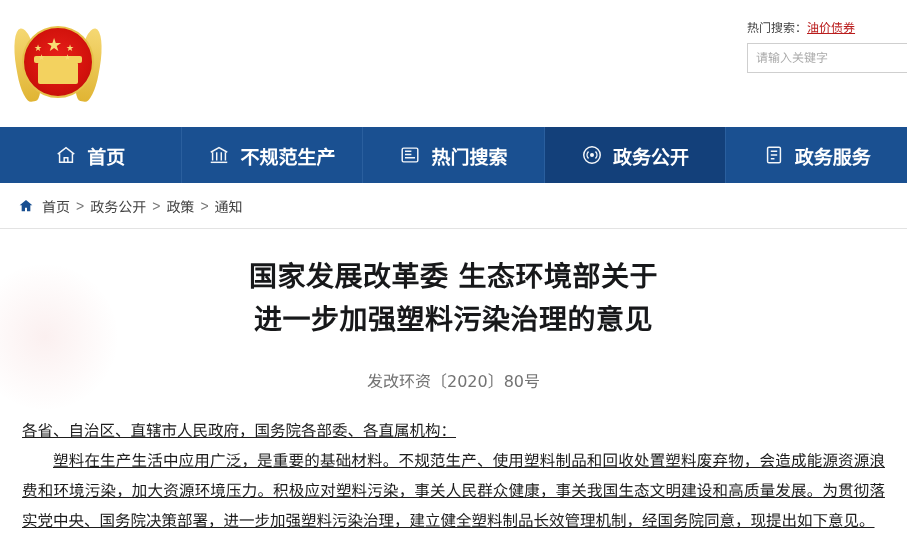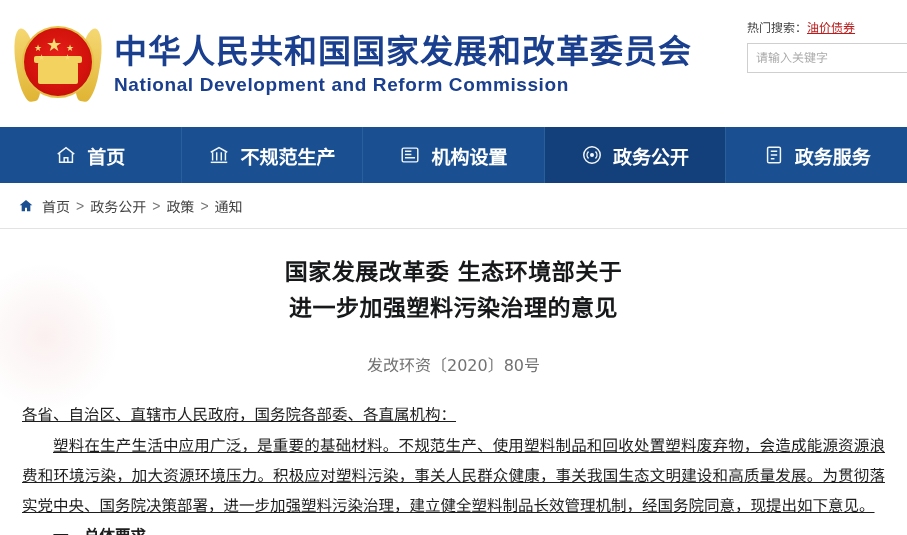--- a/index.html
+++ b/index.html
@@ -152,21 +152,21 @@
   .crumb-home-icon { color:#1a5091; margin-right: 8px; display:inline-flex; }
   .crumb-sep { margin: 0 6px; color:#777; }
 
   
   .article {
     padding: 26px 22px 0 22px;
   }
   .doc-title {
     text-align: center;
     color: #17181a;
-    font-size: 23px;
+    font-size: 28px;
     font-weight: bold;
     line-height: 1.55;
     letter-spacing: 0.5px;
     font-family: "DejaVu Sans", "Liberation Sans", sans-serif;
   }
   .doc-number {
     text-align: center;
     margin-top: 26px;
     font-size: 16px;
     color: #737373;
@@ -206,24 +206,20 @@
       <div class="wheat-r"></div>
       <div class="disc"></div>
       <div class="gate"></div>
       <div class="s s1">★</div>
       <div class="s s2">★</div>
       <div class="s s3">★</div>
       <div class="s s4">★</div>
       <div class="s s5">★</div>
     </div>
 
-    <div class="title-block">
-      <div class="title-cn">中华人民共和国国家发展和改革委员会</div>
-      <div class="title-en">National Development and Reform Commission</div>
-    </div>
 
     <div class="search-area">
       <div class="hot-line">
         <span class="hot-label">热门搜索：</span>
         <span class="hot-item">油价</span>
         <span class="hot-item">债券</span>
       </div>
       <div class="search-box">
         <input type="text" placeholder="请输入关键字" style="">
       </div>
@@ -254,21 +250,21 @@
       <span>不规范生产</span>
     </div>
 
     <div class="nav-item">
       <span class="nav-icon">
         <svg width="22" height="22" viewBox="0 0 24 24" fill="none" stroke="#ffffff" stroke-width="1.6">
           <rect x="3.5" y="4.5" width="17" height="15" rx="1.5"></rect>
             <path d="M6.5 8h7M6.5 11.5h7M6.5 15h11"></path>
         </svg>
       </span>
-      <span>机构设置</span>
+      <span>热门搜索</span>
     </div>
 
     <div class="nav-item active">
       <span class="nav-icon">
         <svg width="22" height="22" viewBox="0 0 24 24" fill="none" stroke="#ffffff" stroke-width="1.6">
           <circle cx="12" cy="12" r="9"></circle>
             <circle cx="12" cy="12" r="2.2" fill="#ffffff" stroke="none"></circle>
           <path d="M8.2 8.2a5.4 5.4 0 000 7.6M15.8 8.2a5.4 5.4 0 010 7.6"></path>
         </svg>
       </span>

